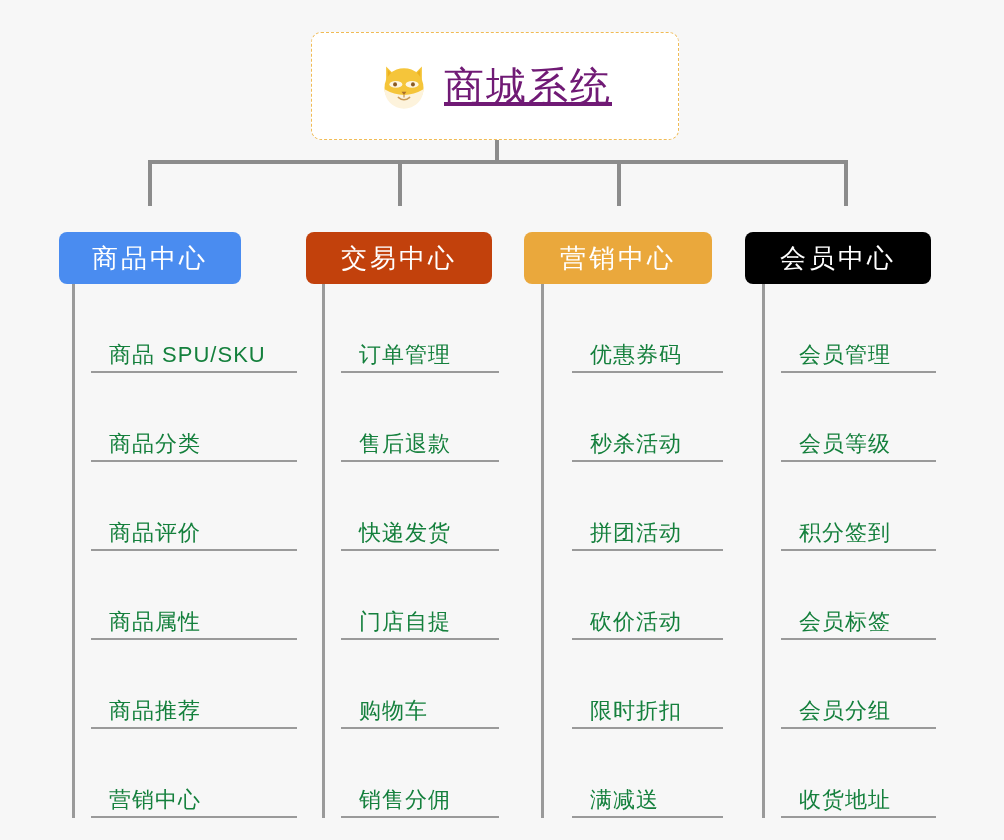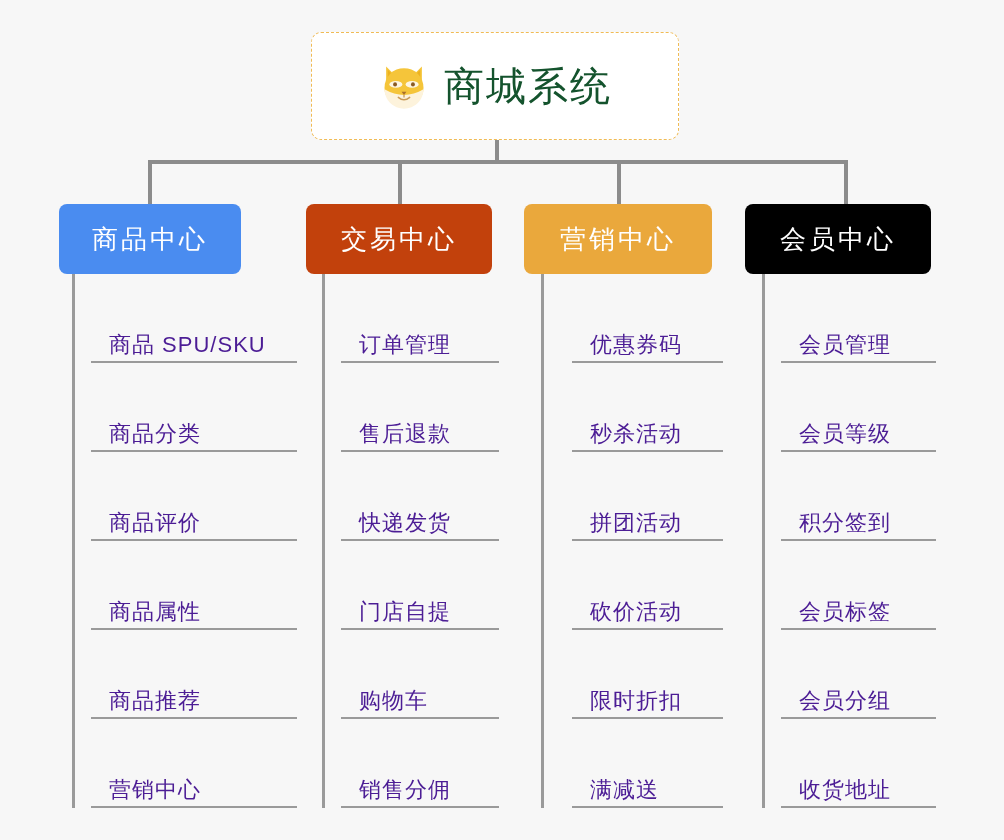--- a/index.html
+++ b/index.html
@@ -32,70 +32,72 @@
     gap: 14px;
   }
   #root-node .root-emoji {
     width: 52px;
     height: 52px;
     flex: none;
     display: block;
   }
   #root-node .root-title {
     font-size: 40px;
-    color: #14532d;
+    color: #701a75;
     letter-spacing: 2px;
     line-height: 1;
     white-space: nowrap;
+    text-decoration: underline;
   }
 
   
   .conn {
     position: absolute;
     background: #8c8c8c;
   }
   .conn.v { width: 4px; }
   .conn.h { height: 4px; }
 
   
   .column {
     position: absolute;
     top: 204px;
   }
   .col-header {
     box-sizing: border-box;
-    height: 70px;
+    height: 52px;
     border-radius: 8px;
     display: flex;
     align-items: center;
     justify-content: center;
     color: #ffffff;
     font-size: 26px;
     letter-spacing: 3px;
     white-space: nowrap;
+    margin-top: 28px;
   }
   .col-body {
     position: relative;
     margin-top: 0;
     padding-left: 16px;
     border-left: 3px solid #9a9a9a;
   }
   .item {
     box-sizing: border-box;
     height: 89px;
     border-bottom: 2px solid #9a9a9a;
     display: flex;
     align-items: flex-end;
     justify-content: flex-start;
     padding-bottom: 3px;
     padding-left: 18px;
   }
   .item-label {
     font-size: 22px;
-    color: #4c1d95;
+    color: #15803d;
     letter-spacing: 1px;
     white-space: nowrap;
     line-height: 1.2;
   }
 
   
   #column-0 { left: 59px; }
   #column-0 .col-header { width: 182px; background: #4a8cf0; }
   #column-0 .col-body { margin-left: 13px; }
   #column-0 .item { width: 206px; }

